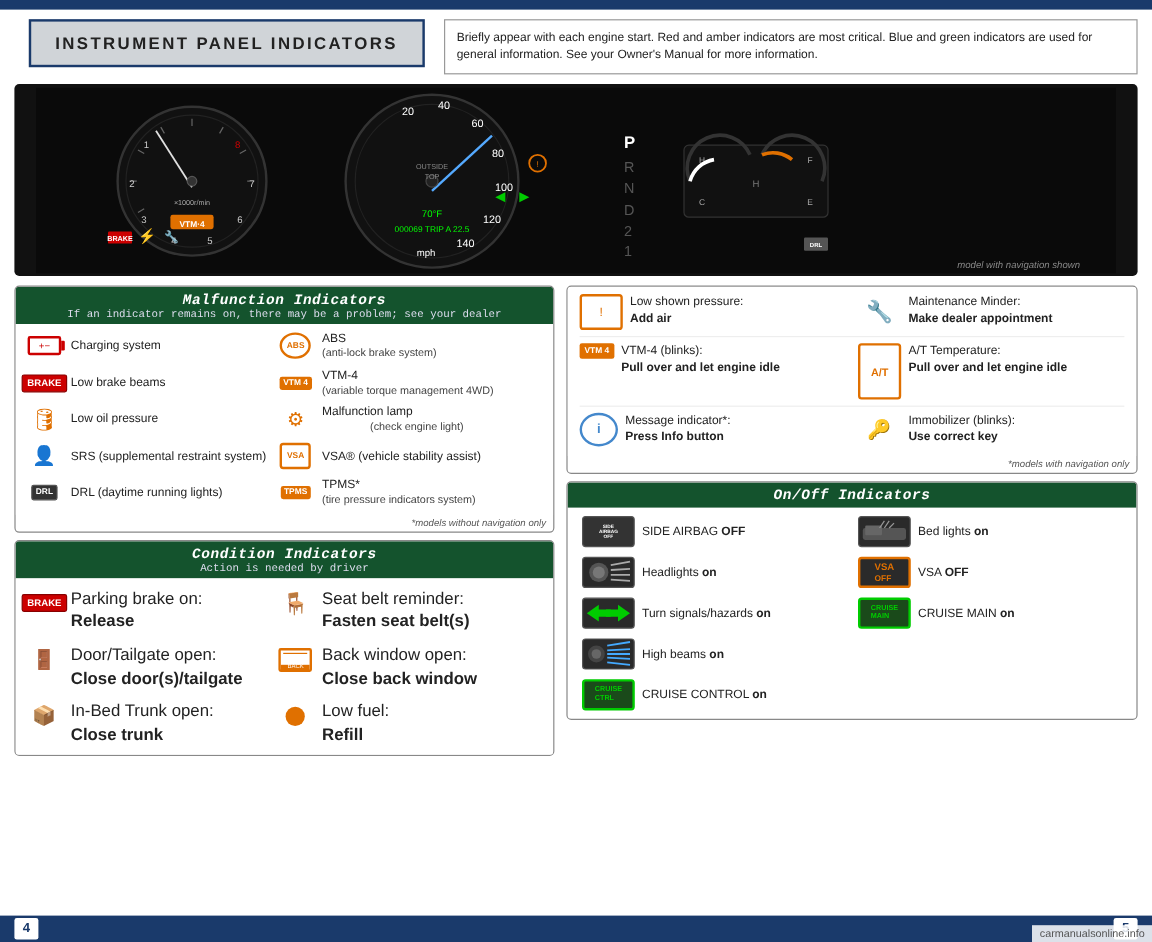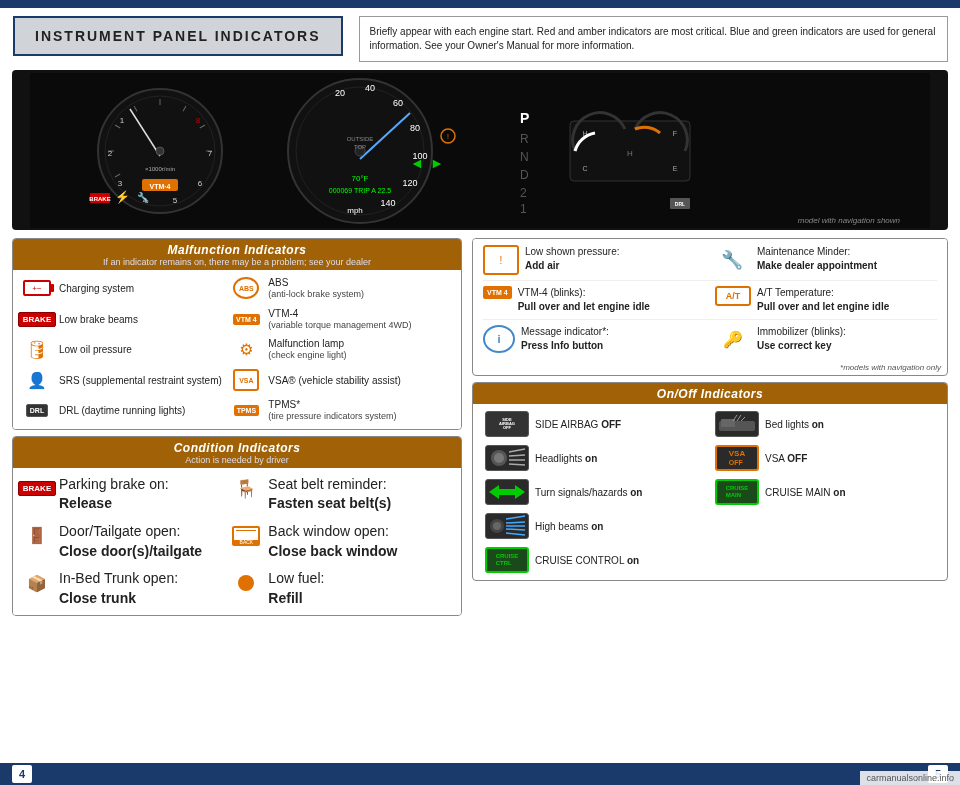--- a/index.html
+++ b/index.html
@@ -23,21 +23,21 @@
     
     .top-bar {
       height: 8px;
       background: #1a3a6b;
       width: 100%;
     }
 
     
     .header-area {
       display: flex;
-      padding: 8px 12px 4px 13px;
+      padding: 8px 12px 4px 24px;
       gap: 16px;
       align-items: flex-start;
     }
 
     .title-box {
       background: #d0d4d8;
       border: 2px solid #1a3a6b;
       padding: 10px 20px;
       min-width: 320px;
       text-align: center;
@@ -98,24 +98,25 @@
     }
 
     
     .section-box {
       border: 1.5px solid #888;
       border-radius: 4px;
       overflow: hidden;
     }
 
     .section-header {
-      background: #a16207;
+      background: #14532d;
       color: #fff;
       text-align: center;
       padding: 4px 8px 3px;
+      font-family: Liberation Mono, monospace;
     }
 
     .section-header .title {
       font-size: 12px;
       font-weight: bold;
       font-style: italic;
       letter-spacing: 0.5px;
     }
 
     .section-header .subtitle {
@@ -508,21 +509,21 @@
             </div>
             <span class="indicator-text">Low oil pressure</span>
           </div>
 
           <div class="indicator-row">
             <div class="indicator-icon">
               <span style="color:#e07000;font-size:16px;">⚙</span>
             </div>
             <span class="indicator-text">
               <span>Malfunction lamp</span>
-              <span class="small" style="display:block;">(check engine light)</span>
+              <span class="small" style="display:block;margin-left:40px;">(check engine light)</span>
             </span>
           </div>
 
           <div class="indicator-row">
             <div class="indicator-icon">
               <span style="color:#e07000;font-size:16px;">👤</span>
             </div>
             <span class="indicator-text">SRS (supplemental restraint system)</span>
           </div>
 
@@ -545,20 +546,21 @@
           <div class="indicator-row">
             <div class="indicator-icon">
               <div class="tpms-badge">TPMS</div>
             </div>
             <span class="indicator-text">
               <span>TPMS*</span>
               <span class="small" style="display:block;">(tire pressure indicators system)</span>
             </span>
           </div>
         </div>
+        <div class="footnote">*models without navigation only</div>
       </div>
 
       <div class="section-box">
         <div class="section-header">
           <div class="title">Condition Indicators</div>
           <div class="subtitle">Action is needed by driver</div>
         </div>
         <div class="section-content" style="display:flex;flex-wrap:wrap;gap:2px;padding:4px 8px;">
 
           <div class="condition-row">
@@ -657,21 +659,21 @@
             <div style="display:flex; align-items:flex-start; gap:6px; flex:1;">
               <div style="flex-shrink:0;">
                 <div style="background:#e07000;color:#fff;font-size:7px;font-weight:bold;padding:3px 4px;border-radius:2px;white-space:nowrap;">VTM 4</div>
               </div>
               <div class="right-text">
                 <span>VTM-4 (blinks):</span><br>
                 <strong>Pull over and let engine idle</strong>
               </div>
             </div>
             <div style="display:flex; align-items:flex-start; gap:6px; flex:1;">
-              <div style="width:36px;height:20px;border:2px solid #e07000;border-radius:3px;display:flex;align-items:center;justify-content:center;flex-shrink:0;">
+              <div style="width:36px;height:47px;border:2px solid #e07000;border-radius:3px;display:flex;align-items:center;justify-content:center;flex-shrink:0;">
                 <span style="color:#e07000;font-size:9px;font-weight:bold;">A/T</span>
               </div>
               <div class="right-text">
                 <span>A/T Temperature:</span><br>
                 <strong>Pull over and let engine idle</strong>
               </div>
             </div>
           </div>
 
           <div style="display:flex; gap:10px; padding-bottom:2px;">

